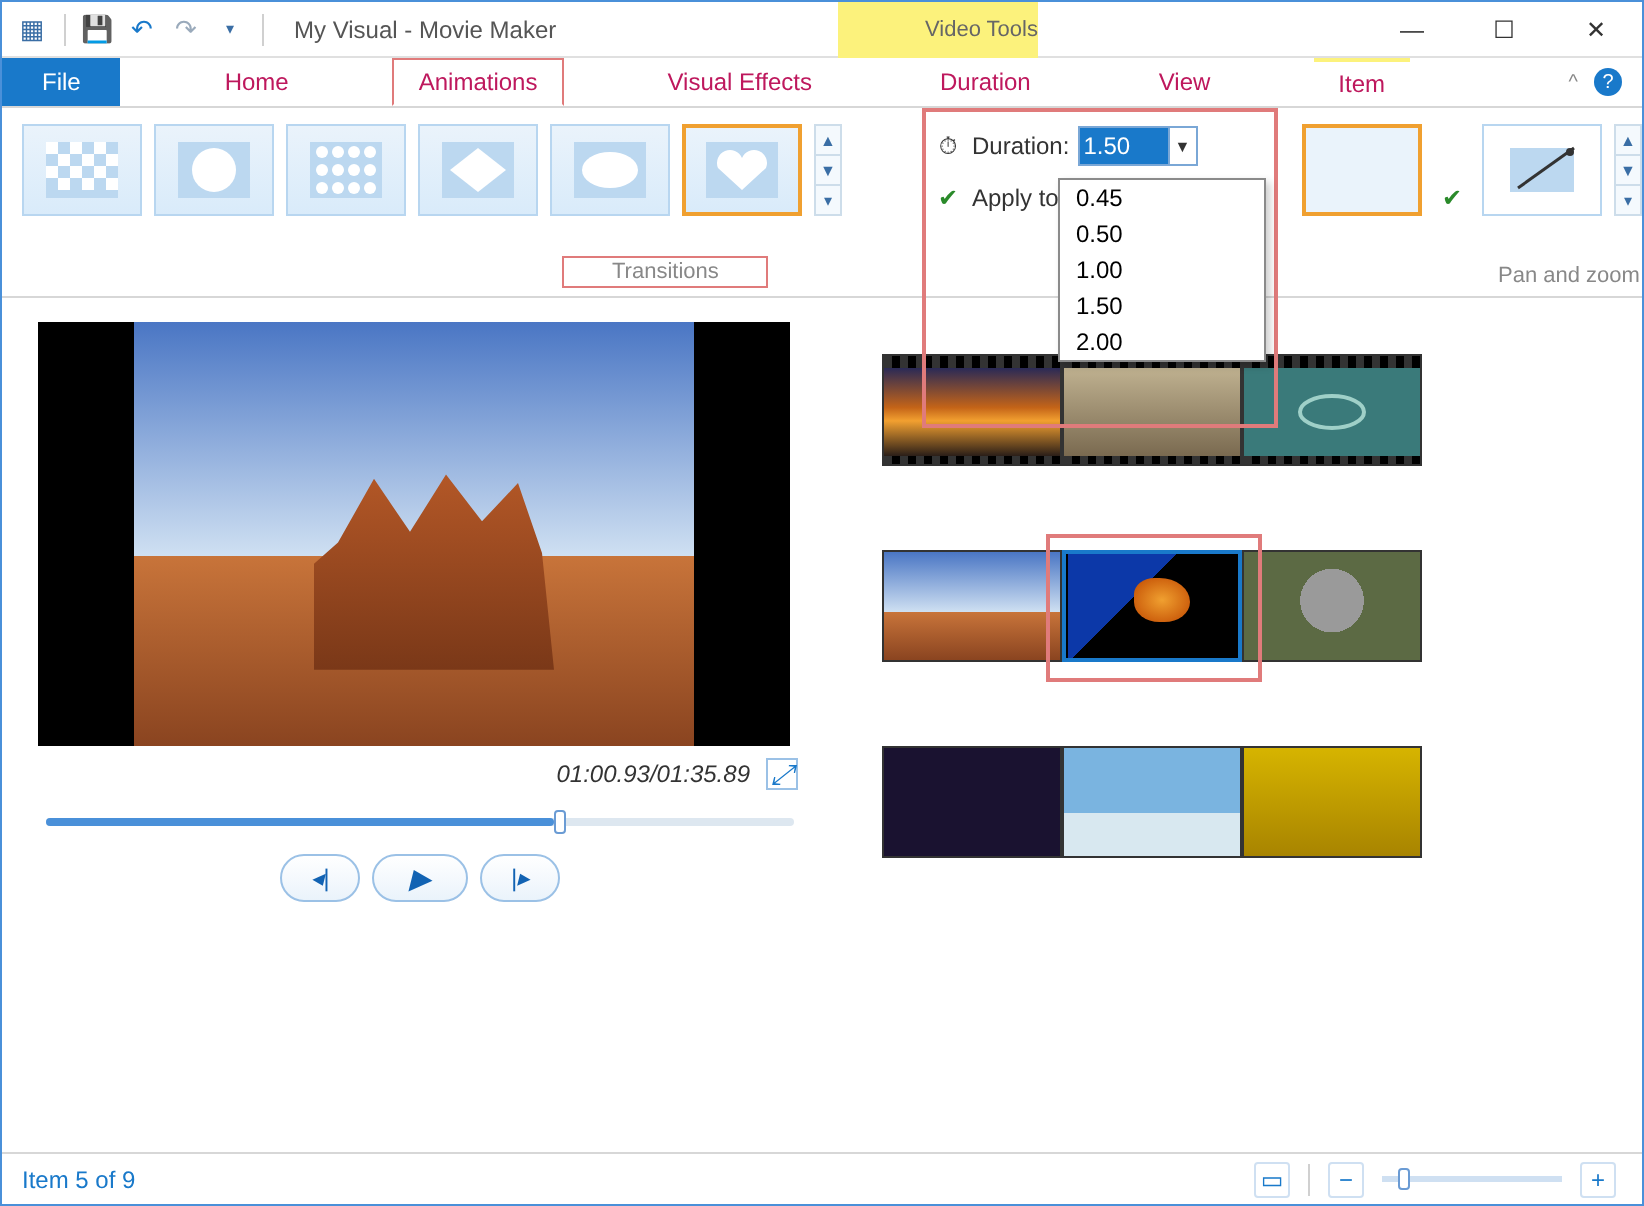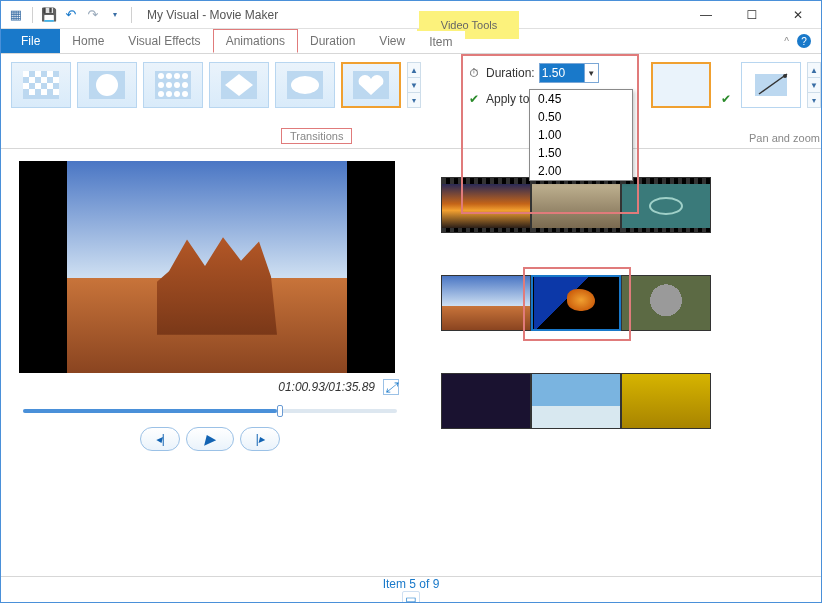--- a/index.html
+++ b/index.html
@@ -4,44 +4,44 @@
 <style>
 * { box-sizing: border-box; margin: 0; padding: 0; font-family: "Segoe UI", Tahoma, sans-serif; }
 body { width: 822px; height: 603px; background: #fff; border: 1px solid #4a90d9; overflow: hidden; position: relative; }
 
 
 .titlebar { height: 28px; display: flex; align-items: center; background: #fff; border-bottom: 1px solid #e0e0e0; font-size: 12px; }
 .qat { display: flex; gap: 4px; padding: 0 6px; align-items: center; }
 .qat-btn { width: 18px; height: 18px; display: inline-flex; align-items: center; justify-content: center; color: #3a6ea5; font-size: 13px; }
 .qat-sep { width: 1px; height: 16px; background: #d0d0d0; margin: 0 3px; }
 .title-text { flex: 0 0 auto; padding-left: 6px; color: #555; }
-.tool-tab-header { position: absolute; left: 418px; top: 10px; width: 100px; height: 28px; line-height: 28px; text-align: center; background: #fcf27c; color: #666; font-size: 11px; }
+.tool-tab-header { position: absolute; left: 418px; top: 0; width: 100px; height: 28px; line-height: 28px; text-align: right; background: #fcf27c; color: #666; font-size: 11px; }
 .wincontrols { margin-left: auto; display: flex; }
 .wincontrols div { width: 46px; height: 28px; display: flex; align-items: center; justify-content: center; color: #333; font-size: 12px; }
 
 
-.tabs { height: 25px; display: flex; align-items: stretch; border-bottom: 1px solid #d7d7d7; font-size: 12px; position: relative; }
-.tab { padding: 0 12px; display: flex; align-items: center; color: #737373; background: #fff; }
+.tabs { height: 25px; display: flex; align-items: stretch; border-bottom: 1px solid #d7d7d7; font-size: 12px; position: relative; gap: 40px; }
+.tab { padding: 0 12px; display: flex; align-items: center; color: #be185d; background: #fff; }
 .tab.file { background: #1979ca; color: #fff; padding: 0 20px; }
 .tab.active { border: 1px solid #e07b7b; border-bottom: 1px solid #fff; background: #fff; position: relative; z-index: 2; }
 .tab-edit { border-top: 2px solid #fcf27c; }
 .help-area { margin-left: auto; display: flex; align-items: center; padding-right: 10px; gap: 8px; color: #1979ca; }
 
 
 .ribbon { height: 95px; background: #fff; border-bottom: 1px solid #d7d7d7; display: flex; position: relative; }
 .trans-gallery { display: flex; gap: 6px; padding: 8px 10px; align-items: flex-start; }
 .thumb { width: 60px; height: 46px; border: 1px solid #b8d6f0; background: linear-gradient(#eaf3fb,#d9ebfa); display: flex; align-items: center; justify-content: center; position: relative; }
 .thumb svg { width: 36px; height: 28px; }
 .thumb.sel { border: 2px solid #f0a030; }
 .gal-scroll { width: 14px; height: 46px; border: 1px solid #cdddea; background: #f4f9fd; display: flex; flex-direction: column; }
 .gal-scroll div { flex: 1; display: flex; align-items: center; justify-content: center; font-size: 8px; color: #3a6ea5; }
 .gal-scroll div + div { border-top: 1px solid #cdddea; }
 
 .group-label { position: absolute; bottom: 4px; font-size: 11px; color: #888; }
-.transitions-label { left: 280px; border: 1px solid #e07b7b; padding: 1px 8px; }
+.transitions-label { left: 280px; border: 1px solid #e07b7b; padding: 1px 24px; }
 .panzoom-label { left: 748px; }
 
 .duration-panel { position: absolute; left: 465px; top: 8px; width: 170px; }
 .dur-row { display: flex; align-items: center; font-size: 12px; color: #333; height: 22px; }
 .dur-row .ico { width: 16px; height: 16px; margin-right: 4px; display: inline-flex; align-items: center; justify-content: center; }
 .dur-combo { border: 1px solid #7aa7d6; height: 20px; width: 60px; display: flex; margin-left: 4px; background: #fff; }
 .dur-combo input { border: 0; width: 44px; padding: 0 2px; font-size: 12px; background: #1979ca; color: #fff; }
 .dur-arrow { width: 16px; background: #fff; border-left: 1px solid #7aa7d6; display: flex; align-items: center; justify-content: center; font-size: 8px; color: #333; }
 .big-red-box { position: absolute; left: 460px; top: 0; width: 178px; height: 160px; border: 2px solid #e07b7b; pointer-events: none; z-index: 5; }
 
@@ -84,21 +84,21 @@
 .jelly-thumb::after{content:"";position:absolute;left:34px;top:12px;width:28px;height:22px;background:radial-gradient(#f0a030,#c04800);border-radius:40% 60% 50% 50%;}
 .koala-thumb { background: radial-gradient(circle at 50% 45%, #9a9a9a 30%, #5c6a44 30%); }
 .galaxy-thumb { background: #1a1230; }
 .penguin-thumb { background: linear-gradient(#7ab4e0 60%,#d8e8f0 60%); }
 .tulip-thumb { background: linear-gradient(#d6b400,#a88400); }
 .sel-clip-box { position: absolute; border: 2px solid #e07b7b; pointer-events: none; }
 .playhead-mark { position: absolute; left: -1px; top: -6px; bottom: -6px; width: 2px; background: #000; }
 .clip.trans-sel { border: 2px solid #1979ca; }
 
 
-.statusbar { position: absolute; bottom: 0; left: 0; right: 0; height: 26px; border-top: 1px solid #d7d7d7; display: flex; align-items: center; font-size: 12px; color: #1979ca; padding: 0 10px; flex-direction: column; }
+.statusbar { position: absolute; bottom: 0; left: 0; right: 0; height: 26px; border-top: 1px solid #d7d7d7; display: flex; align-items: center; font-size: 12px; color: #1979ca; padding: 0 10px; }
 .statusbar .spacer { flex: 1; }
 .stat-ico { width: 18px; height: 18px; display: inline-flex; align-items: center; justify-content: center; color: #1979ca; margin: 0 3px; border:1px solid #cfe0f2; border-radius:2px; }
 .zoom-track { width: 90px; height: 3px; background: #cfe0f2; margin: 0 6px; position: relative; }
 .zoom-thumb { position: absolute; left: 8px; top: -4px; width: 6px; height: 11px; background: #fff; border: 1px solid #6a9bd4; border-radius:2px; }
 </style>
 </head>
 <body>
 
 <div class="titlebar">
   <div class="qat">
@@ -115,22 +115,22 @@
   <div class="wincontrols">
     <div>—</div>
     <div>☐</div>
     <div class="close">✕</div>
   </div>
 </div>
 
 <div class="tabs">
   <div class="tab file">File</div>
   <div class="tab">Home</div>
+  <div class="tab active">Animations</div>
   <div class="tab">Visual Effects</div>
-  <div class="tab active">Animations</div>
   <div class="tab">Duration</div>
   <div class="tab">View</div>
   <div class="tab tab-edit">Item</div>
   <div class="help-area">
     <span style="font-size:10px;color:#888">^</span>
     <span style="width:14px;height:14px;border-radius:50%;background:#1979ca;color:#fff;display:inline-flex;align-items:center;justify-content:center;font-size:10px">?</span>
   </div>
 </div>
 
 <div class="ribbon">

